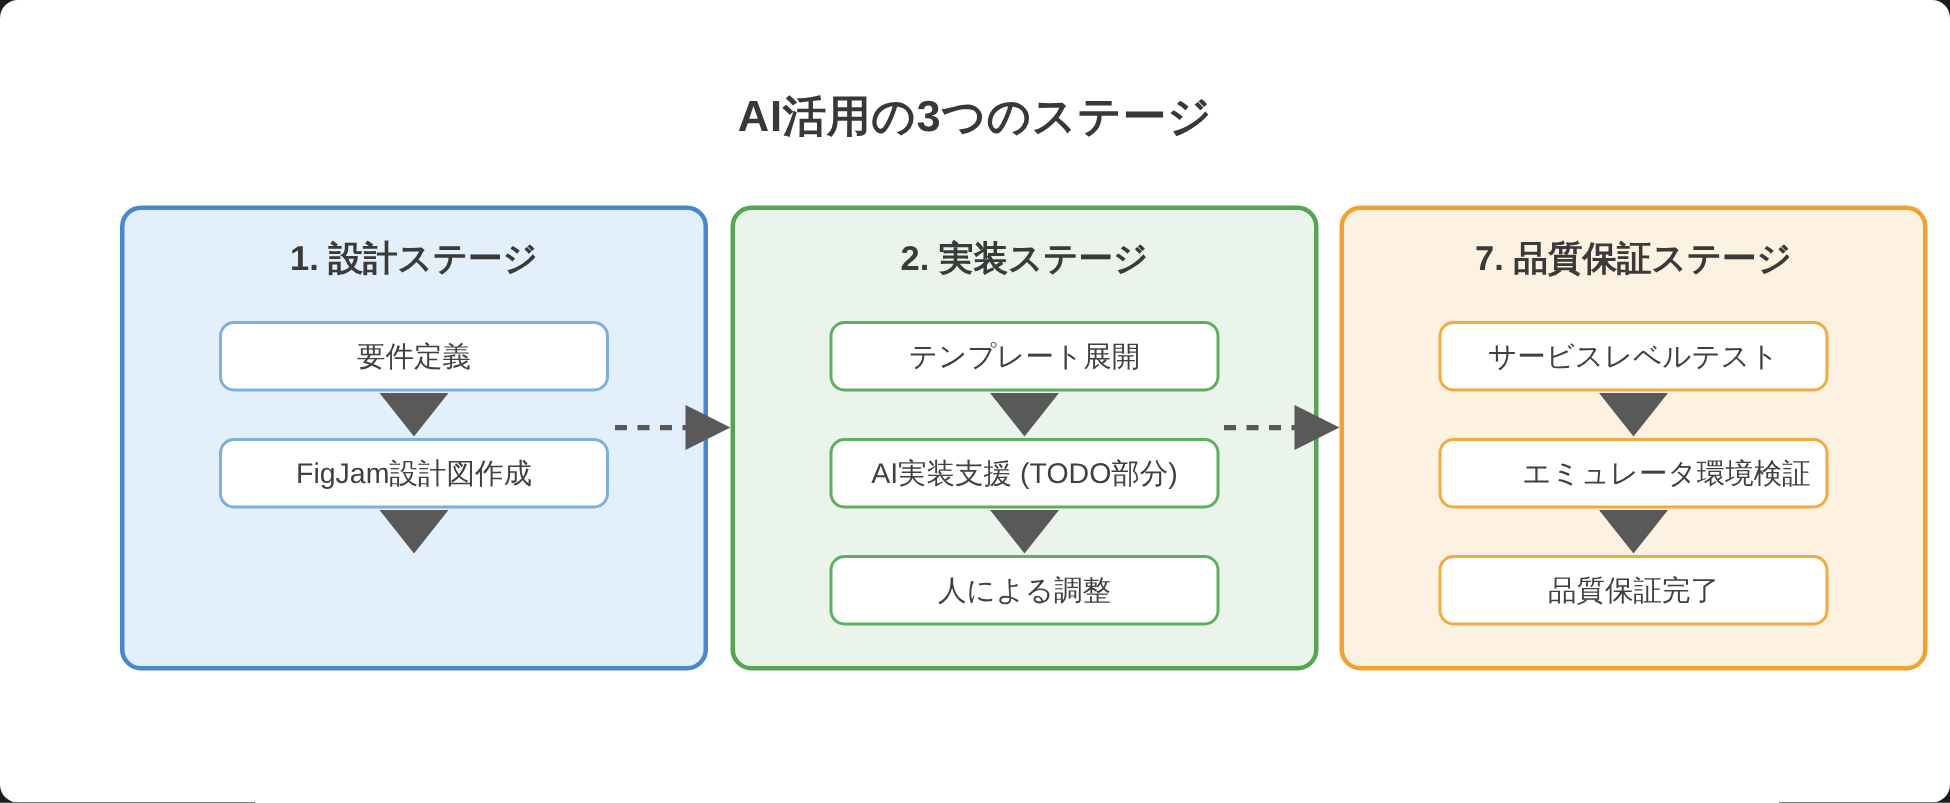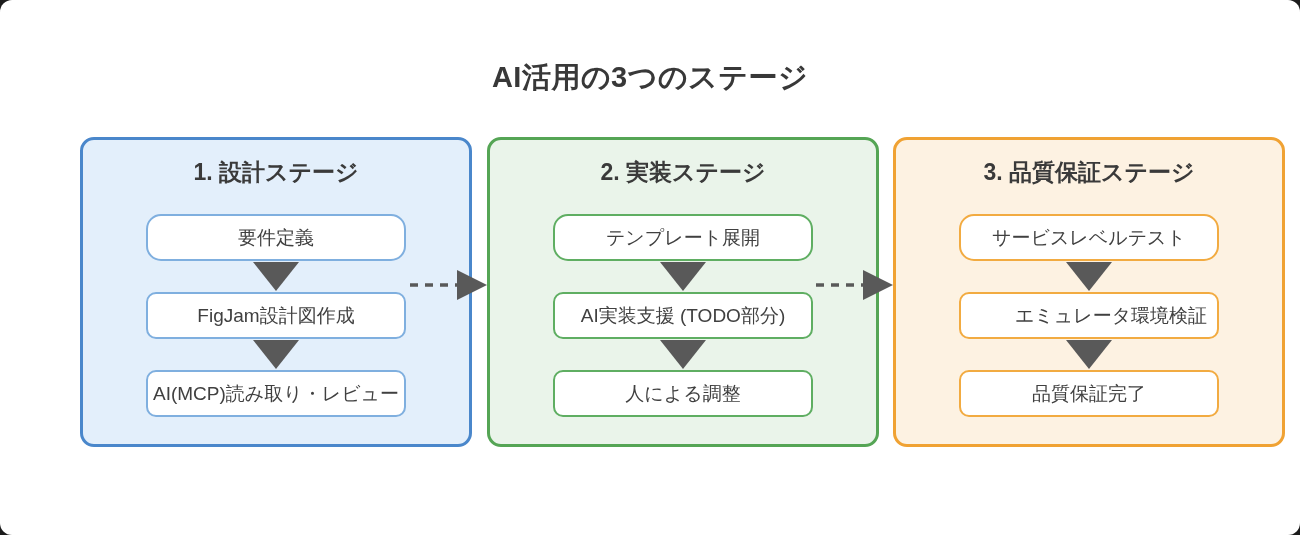--- a/index.html
+++ b/index.html
@@ -44,21 +44,21 @@
     width: 260px; height: 47px;
     box-sizing: border-box;
     background: #ffffff;
     border: 2px solid #bbb;
     border-radius: 10px;
     display: flex; align-items: center; justify-content: center;
     font-size: 19px;
     color: #404040;
     white-space: nowrap;
   }
-  .stage-item.first { margin-top: 25px; border-radius: 15px; }
+  .stage-item.first { margin-top: 25px; }
   .down-arrow {
     width: 0; height: 0;
     border-left: 23px solid transparent;
     border-right: 23px solid transparent;
     border-top: 29px solid #595959;
     margin: 1px auto;
   }
   .flow-arrow {
     position: absolute;
     top: 267px;
@@ -73,21 +73,20 @@
 <div class="page">
 
   <div class="diagram-title">AI活用の3つのステージ</div>
 
   <div class="stage stage-1" style="border-color: rgb(74, 135, 203); background: rgb(227, 239, 251);">
     <div class="stage-title">1. 設計ステージ</div>
     <div class="stage-item first" style="border-color: rgb(127, 175, 223);">要件定義</div>
     <div class="down-arrow"></div>
     <div class="stage-item" style="border-color: rgb(127, 175, 223);">FigJam設計図作成</div>
     <div class="down-arrow"></div>
-    <div class="stage-item" style="border-color: rgb(127, 175, 223);">AI(MCP)読み取り・レビュー</div>
   </div>
 
   <svg class="flow-arrow flow-arrow-1" viewBox="0 0 80 36">
     <line x1="2" y1="18" x2="50" y2="18" stroke="#595959" stroke-width="3.5" stroke-dasharray="8 7"></line>
     <polygon points="49,3 49,33 79,18" fill="#595959"></polygon>
   </svg>
 
   <div class="stage stage-2" style="border-color: rgb(85, 165, 85); background: rgb(234, 244, 234);">
     <div class="stage-title">2. 実装ステージ</div>
     <div class="stage-item first" style="border-color: rgb(95, 174, 98);">テンプレート展開</div>
@@ -96,21 +95,21 @@
     <div class="down-arrow"></div>
     <div class="stage-item" style="border-color: rgb(95, 174, 98);">人による調整</div>
   </div>
 
   <svg class="flow-arrow flow-arrow-2" viewBox="0 0 80 36">
     <line x1="2" y1="18" x2="50" y2="18" stroke="#595959" stroke-width="3.5" stroke-dasharray="8 7"></line>
     <polygon points="49,3 49,33 79,18" fill="#595959"></polygon>
   </svg>
 
   <div class="stage stage-3" style="border-color: rgb(240, 162, 51); background: rgb(253, 242, 226);">
-    <div class="stage-title">3. 品質保証ステージ</div>
+    <div class="stage-title">7. 品質保証ステージ</div>
     <div class="stage-item first" style="border-color: rgb(242, 171, 65);">サービスレベルテスト</div>
     <div class="down-arrow"></div>
     <div class="stage-item" style="border-color: rgb(242, 171, 65); padding-left: 44px;">エミュレータ環境検証</div>
     <div class="down-arrow"></div>
     <div class="stage-item" style="border-color: rgb(242, 171, 65);">品質保証完了</div>
   </div>
 
 </div>
 
 </body></html>

